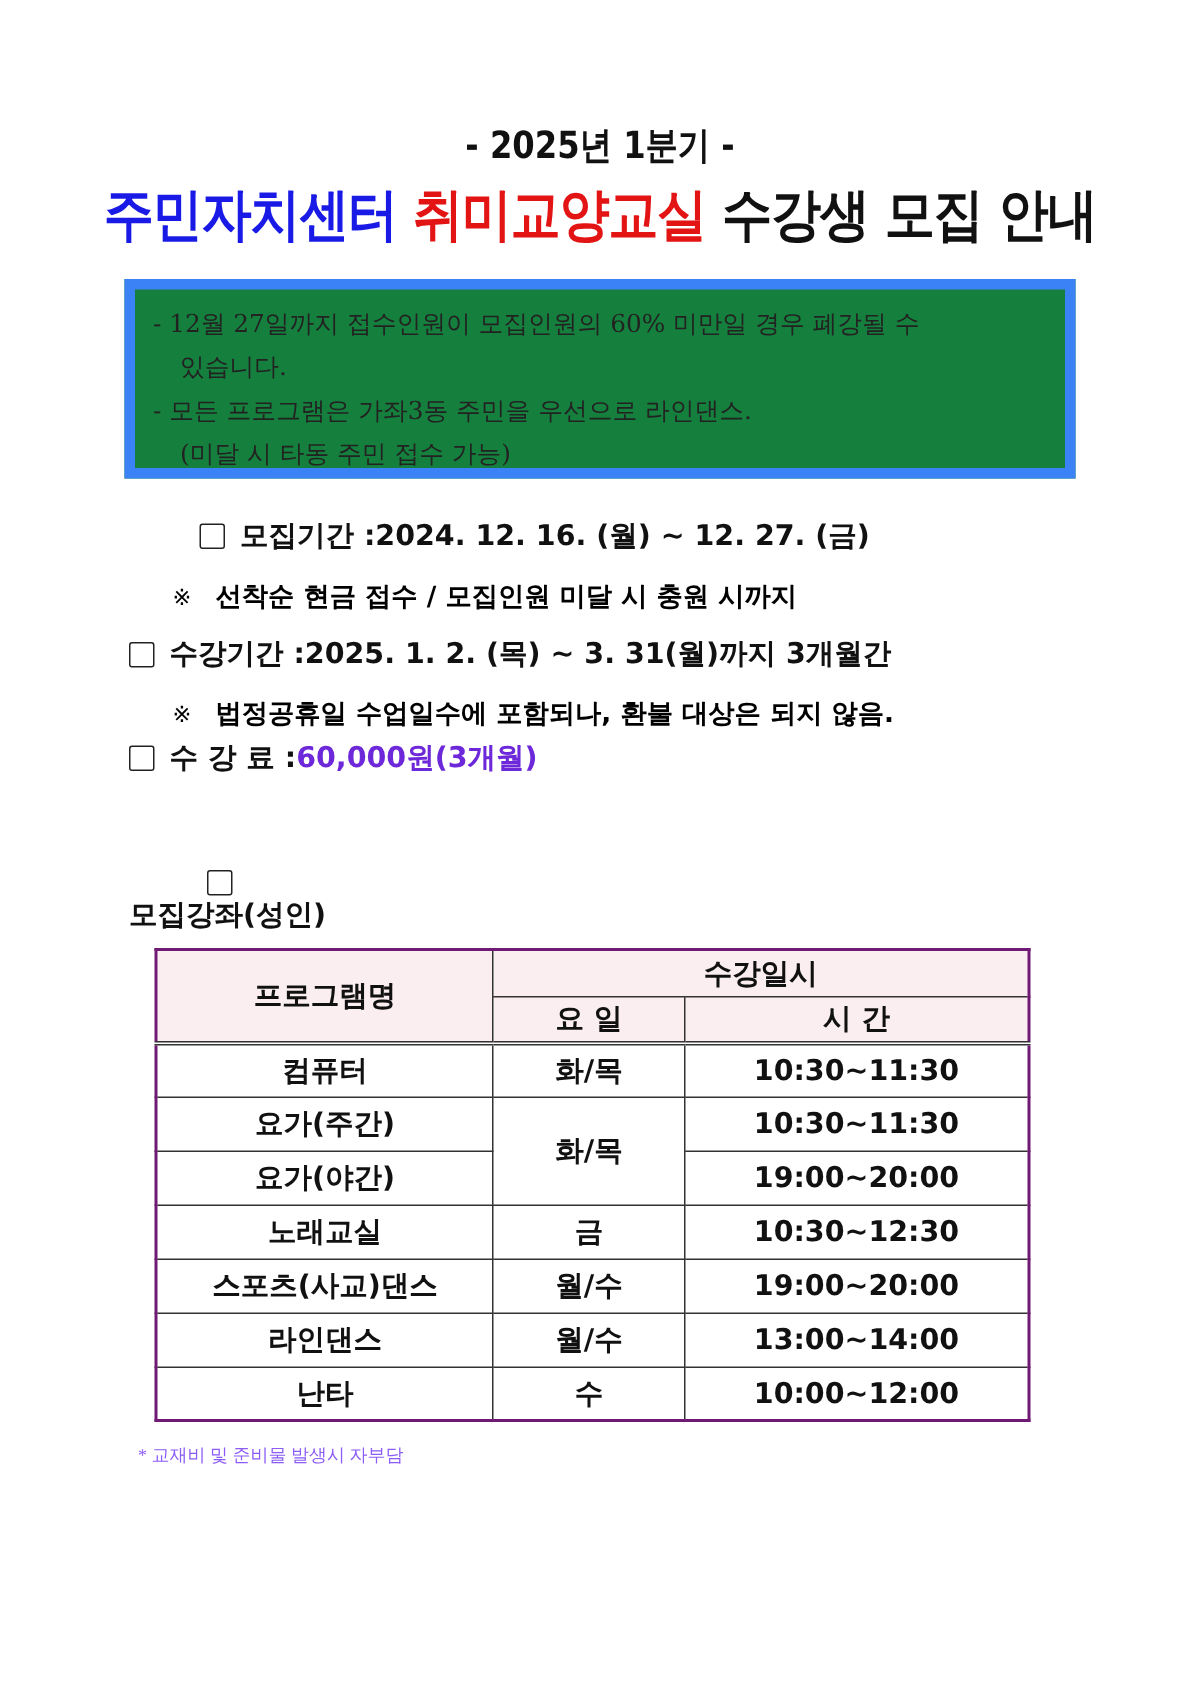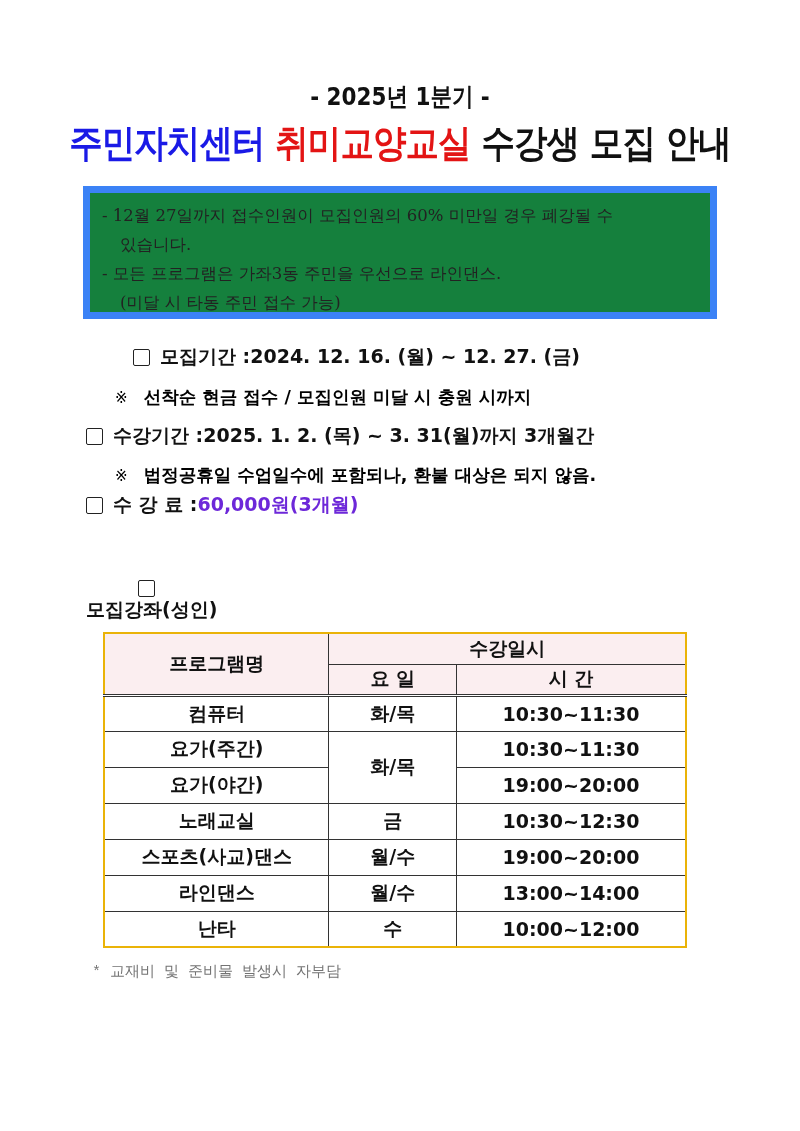--- a/index.html
+++ b/index.html
@@ -46,39 +46,39 @@
     }
     .note {
       position: absolute; left: 115px; font-size: 17.5px; font-weight: bold;
       white-space: nowrap; color: #000000;
     }
     .note .mark { font-weight: normal; margin-right: 10px; font-size: 15px; }
     .fee-value { color: #6d28d9; }
 
     table.schedule {
       position: absolute; left: 103px; top: 632px; width: 584px;
-      border-collapse: collapse; border: 2px solid #eab308;
+      border-collapse: collapse; border: 2px solid #701a75;
       font-size: 19px; font-weight: bold;
     }
     table.schedule td, table.schedule th {
       border: 1px solid #333; text-align: center; vertical-align: middle;
       height: 36px; padding: 0; color: #111;
     }
     table.schedule th { background: #fbeef0; font-weight: bold; height: 31px; }
     table.schedule th.prog { height: 62px; }
     table.schedule tr.head-bottom th { border-bottom: 3px double #333; }
     table.schedule th.prog { border-bottom: 3px double #333; }
     col.c1 { width: 226px; }
     col.c2 { width: 128px; }
     col.c3 { width: 230px; }
 
     .footnote {
       position: absolute; left: 92px; top: 962px;
-      font-family: Liberation Mono, monospace;
-      font-size: 15px; color: #737373; white-space: nowrap;
+      font-family: Liberation Serif, serif;
+      font-size: 12px; color: #8b5cf6; white-space: nowrap;
     }
   </style>
 </head>
 <body>
 
 <div class="page">
 
   <div class="subtitle">- 2025년 1분기 -</div>
 
   <div class="title">

